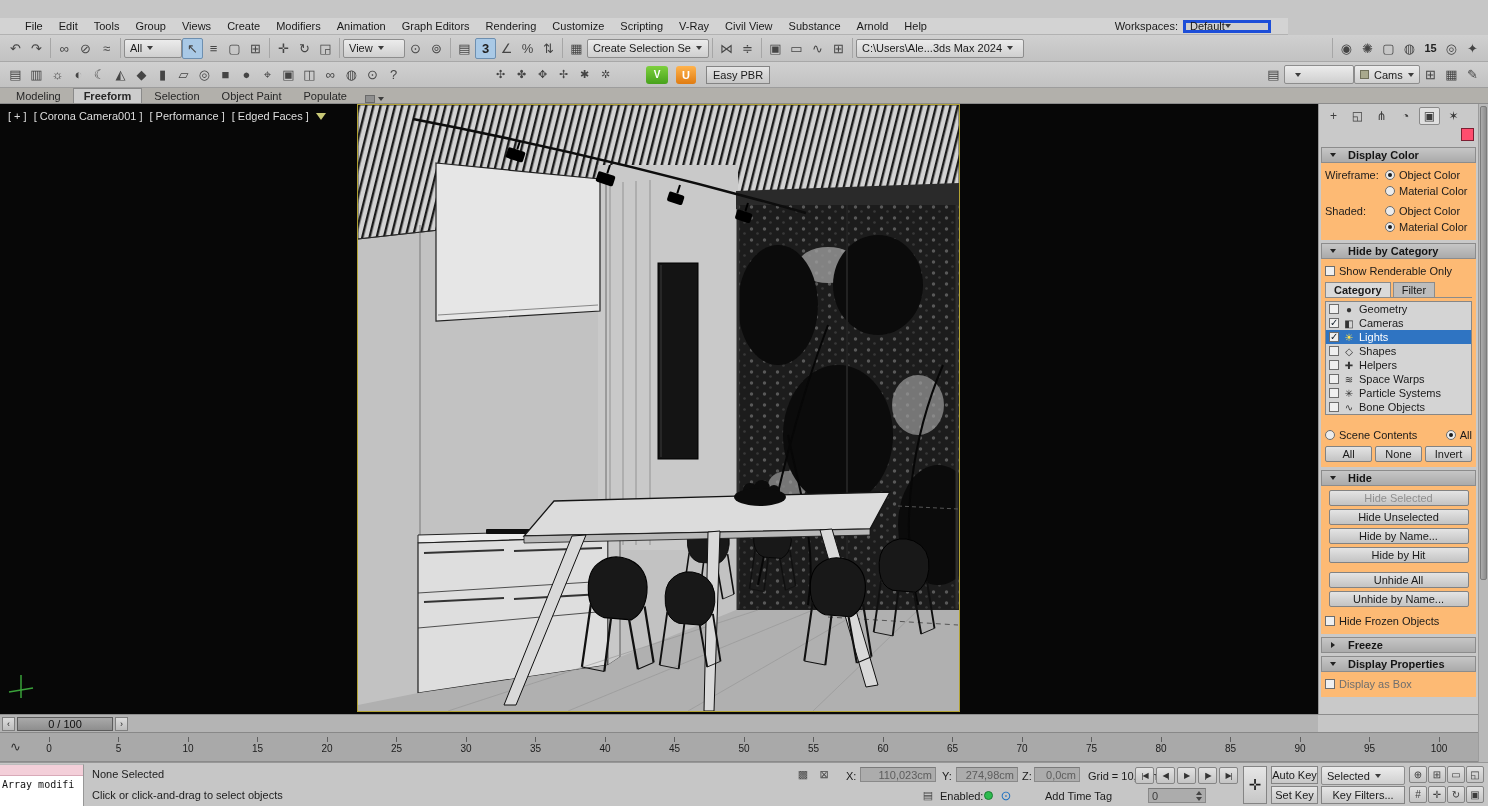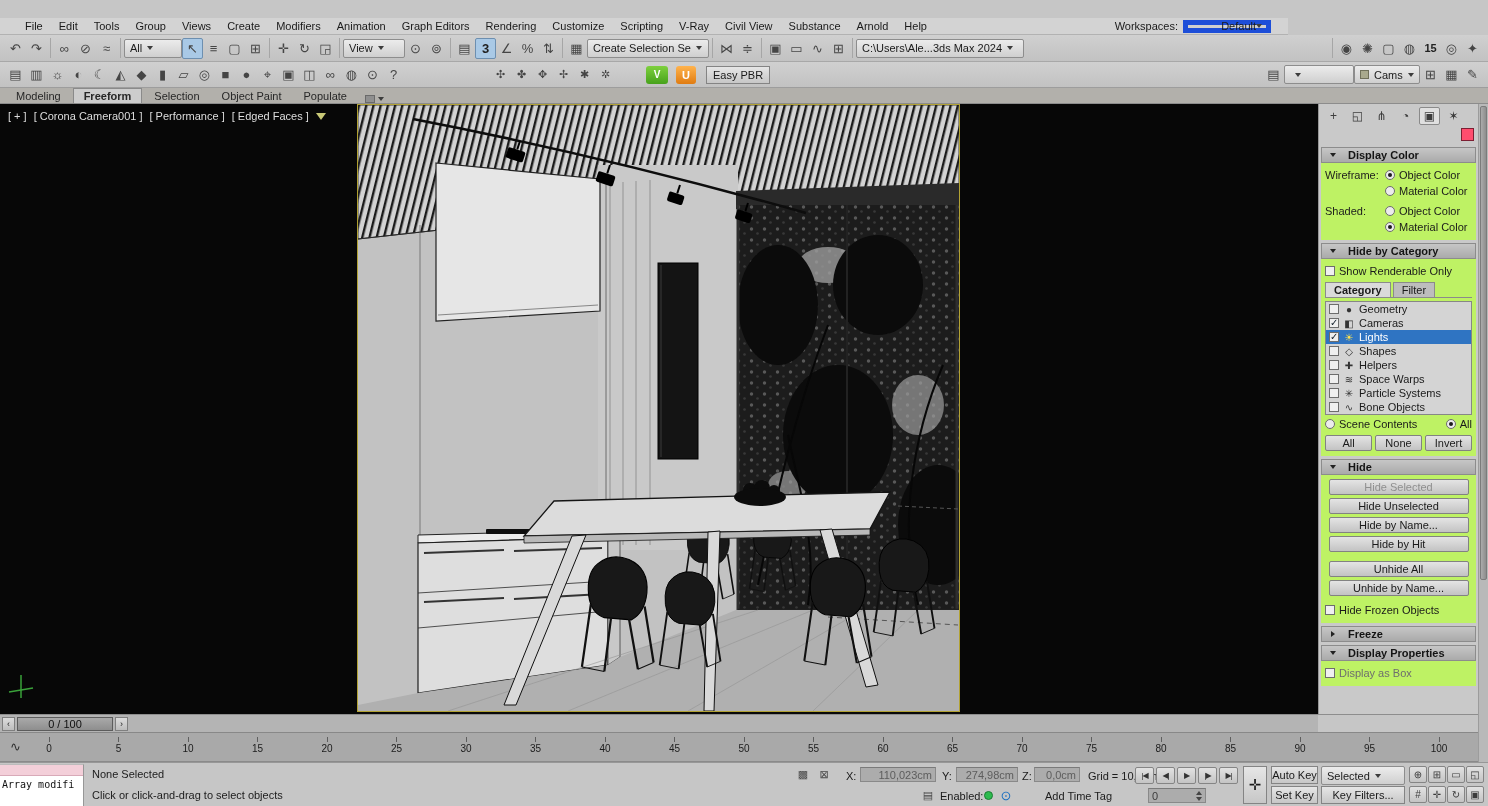--- a/index.html
+++ b/index.html
@@ -12,21 +12,21 @@
   .titlebar{left:0;top:0;width:1488px;height:18px;background:linear-gradient(#f5f5f5,#e4e4e4);border-bottom:1px solid #bdbdbd;display:flex;align-items:center;padding:0 4px}
   .appicon{width:12px;height:12px;border-radius:2px;background:linear-gradient(135deg,#2fa3c7,#1b5f8c);margin-right:6px}
   .title-text{color:#222}
   .winctrl{margin-left:auto;display:flex}
   .win-btn{width:32px;height:16px;display:flex;align-items:center;justify-content:center;color:#333;font-size:10px}
 
   
   .menubar{left:0;top:18px;width:1288px;height:17px;background:#d3d3d3;border-bottom:1px solid #b2b2b2;display:flex;align-items:center;padding:0 17px}
   .menu-item{padding:1px 8px;white-space:nowrap}
   .ws{margin-left:auto;display:flex;align-items:center;gap:5px}
-  .ws-box{width:88px;height:13px;background:#cfcfcf;border:5px solid #1d4ed8;display:flex;align-items:center;padding:0 4px;justify-content:flex-end}
+  .ws-box{width:88px;height:13px;background:#cfcfcf;border:3px solid #1d4ed8;display:flex;align-items:center;padding:0 4px;justify-content:flex-start}
 
   
   .toolbar{display:flex;align-items:center;background:linear-gradient(#d0d0d0,#c2c2c2)}
   .tb1{left:0;top:35px;width:1488px;height:27px;border-bottom:1px solid #a8a8a8;padding:0 5px}
   .tb2{left:0;top:62px;width:1488px;height:26px;border-bottom:1px solid #9d9d9d;padding:0 5px}
   .ticon{min-width:21px;height:21px;display:flex;align-items:center;justify-content:center;color:#454545;font-size:13px;border:1px solid transparent;border-radius:2px;flex:0 0 auto}
   .ticon.sm{font-size:11px}
   .ticon.active{background:#a9c9e6;border-color:#6d8fb0}
   .tsep{width:1px;height:20px;background:#a6a6a6;margin:0 3px;flex:0 0 auto}
   .tdrop{height:19px;background:linear-gradient(#ececec,#cfcfcf);border:1px solid #8d8d8d;border-radius:2px;display:flex;align-items:center;padding:0 5px;gap:5px;flex:0 0 auto;white-space:nowrap}
@@ -51,21 +51,21 @@
   
   .cpanel{left:1318px;top:104px;width:160px;height:610px;background:#c9c9c9;border-left:1px solid #979797;overflow:hidden}
   .ptabs{display:flex;align-items:center;height:22px;padding:2px 4px 0;gap:3px}
   .ptab{width:21px;height:18px;display:flex;align-items:center;justify-content:center;color:#3d3d3d;font-size:12px;border:1px solid transparent;border-radius:2px}
   .ptab.active{background:#e0e0e0;border-color:#8a8a8a}
   .swatchrow{height:18px;position:relative}
   .colorswatch{position:absolute;right:4px;top:2px;width:13px;height:13px;background:#ff4d6e;border:1px solid #7c1f33}
   .rollout{margin:3px 2px 0}
   .rhead{height:16px;background:linear-gradient(#c6c6c6,#aaaaaa);border:1px solid #8c8c8c;font-weight:bold;display:flex;align-items:center;padding:0 8px;gap:12px;color:#141414}
   .tri{width:0;height:0;border-left:3px solid transparent;border-right:3px solid transparent;border-top:4px solid #222}
-  .rbody{padding:4px 4px 5px;background:#bef264}
+  .rbody{padding:4px 4px 5px;background:#fdba74}
   .row{display:flex;align-items:center;gap:4px;height:16px}
   .radio{width:10px;height:10px;border:1px solid #6d6d6d;border-radius:50%;background:#ececec;flex:0 0 auto}
   .radio.on{position:relative}
   .radio.on::after{content:"";position:absolute;left:2px;top:2px;width:4px;height:4px;border-radius:50%;background:#1c1c1c}
   .cb{width:10px;height:10px;border:1px solid #6d6d6d;background:#efefef;flex:0 0 auto;position:relative}
   .cb.on::after{content:"✓";position:absolute;left:0;top:-2px;font-size:10px;color:#14202c}
   .lblcol{width:56px;text-align:left;color:#1c1c1c}
   .cattabs{display:flex;align-items:flex-end;height:17px;border-bottom:1px solid #8b8b8b;margin:2px 0 0}
   .cattab{padding:1px 8px;border:1px solid #8b8b8b;border-bottom:none;background:#bdbdbd;margin-right:2px}
   .cattab.active{background:#dadada;font-weight:bold}
@@ -481,21 +481,21 @@
             <span class="cb"></span>
             <span class="cicon">✳</span>
             <span>Particle Systems</span>
           </div>
           <div class="catrow">
             <span class="cb"></span>
             <span class="cicon">∿</span>
             <span>Bone Objects</span>
           </div>
         </div>
-        <div class="row" style="margin-top:1px">
+        <div class="row" style="margin-top:12px">
           <span class="radio"></span>
           <span>Scene Contents</span>
           <span style="margin-left:auto;display:flex;align-items:center;gap:4px">
             <span class="radio on"></span>
             <span>All</span>
           </span>
         </div>
         <div class="row" style="gap:3px;margin-top:3px">
           <span class="pbtn" style="flex:1">All</span>
           <span class="pbtn" style="flex:1">None</span>

